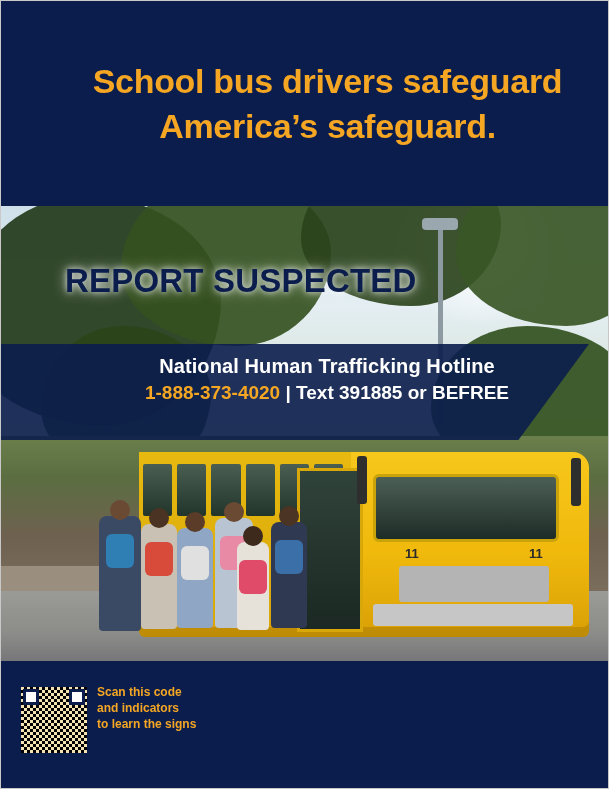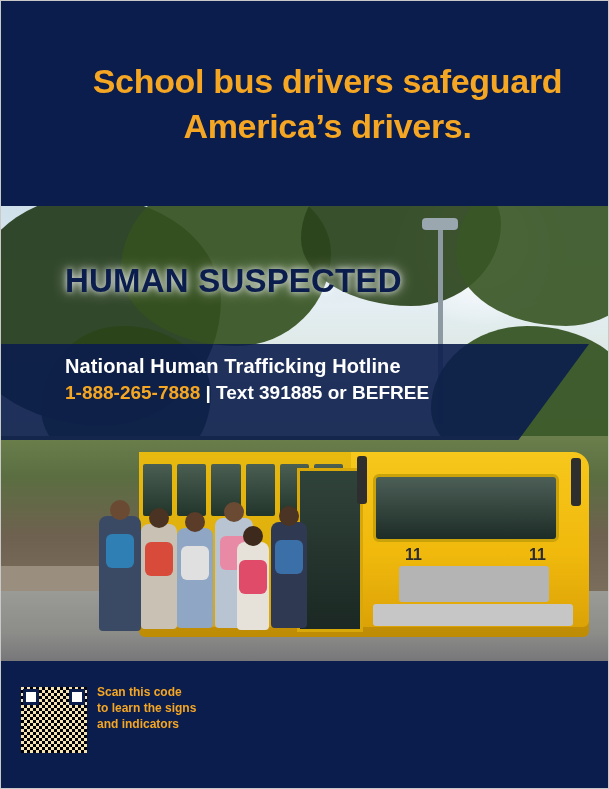--- a/index.html
+++ b/index.html
@@ -124,21 +124,21 @@
   .bus-bumper {
     position: absolute; left: 372px; top: 398px; width: 200px; height: 22px;
     background: #c6c6c6; border-radius: 3px;
   }
   .mirror {
     position: absolute; width: 10px; height: 48px; background: #2e2e2e; border-radius: 3px;
   }
   .m1 { left: 356px; top: 250px; }
   .m2 { left: 570px; top: 252px; }
   .bus-num {
-    position: absolute; color: #2b2b2b; font-weight: bold; font-size: 16px; top: 340px;
+    position: absolute; color: #2b2b2b; font-weight: bold; font-size: 13px; top: 340px;
   }
   .bus-num.n1 { left: 404px; }
   .bus-num.n2 { left: 528px; }
   .door {
     position: absolute; left: 296px; top: 262px; width: 60px; height: 158px;
     background: linear-gradient(180deg,#30433a,#1b2823);
     border: 3px solid #d8a70a;
   }
   
   .kid { position: absolute; border-radius: 8px 8px 4px 4px; }
@@ -177,20 +177,21 @@
 
   .hotline-band {
     position: absolute;
     left: 0; top: 343px;
     width: 588px;
     height: 96px;
     background: rgba(11,29,77,0.90);
     clip-path: polygon(0 0, 100% 0, 88% 100%, 0 100%);
     box-sizing: border-box;
     padding: 11px 0 16px 64px;
+    text-align: center;
   }
   .hotline-name {
     color: #ffffff; font-size: 20px; font-weight: bold; letter-spacing: 0.1px;
   }
   .hotline-number {
     margin-top: 4px; font-size: 19px; font-weight: bold; color: #ffffff;
   }
   .hotline-number .num { color: #f5a623; }
   .hotline-features {
     margin-top: 6px; color: #ffffff; font-size: 14px;
@@ -235,21 +236,21 @@
   }
 </style>
 </head>
 <body>
 
 <div class="poster">
 
   <div class="header">
     <div class="headline">
       <span class="l1">School bus drivers safeguard</span>
-      <span class="l2">America’s drivers.</span>
+      <span class="l2">America’s safeguard.</span>
     </div>
   </div>
 
   <div class="photo">
     <div class="sky"></div>
     <div class="tree t1"></div>
     <div class="tree t2"></div>
     <div class="tree t3"></div>
     <div class="tree t4"></div>
     <div class="lightpole"></div>
@@ -299,36 +300,36 @@
         <div class="pack"></div>
       </div>
     <div class="kid k6">
         <div class="head"></div>
         <div class="pack"></div>
       </div>
   </div>
 
   <div class="report-block">
     <div class="report-title">
-      <span class="r1">HUMAN SUSPECTED</span>
+      <span class="r1">REPORT SUSPECTED</span>
     </div>
   </div>
 
   <div class="hotline-band">
     <div class="hotline-name">National Human Trafficking Hotline</div>
     <div class="hotline-number">
-      <span class="num">1-888-265-7888</span>
+      <span class="num">1-888-373-4020</span>
       <span>| Text 391885 or BEFREE</span>
     </div>
   </div>
 
   <div class="footer">
     <div class="qr"></div>
     <div class="qr-text">
       <div>Scan this code</div>
+      <div>and indicators</div>
       <div>to learn the signs</div>
-      <div>and indicators</div>
     </div>
 
 
   </div>
 
 </div>
 
 </body></html>

